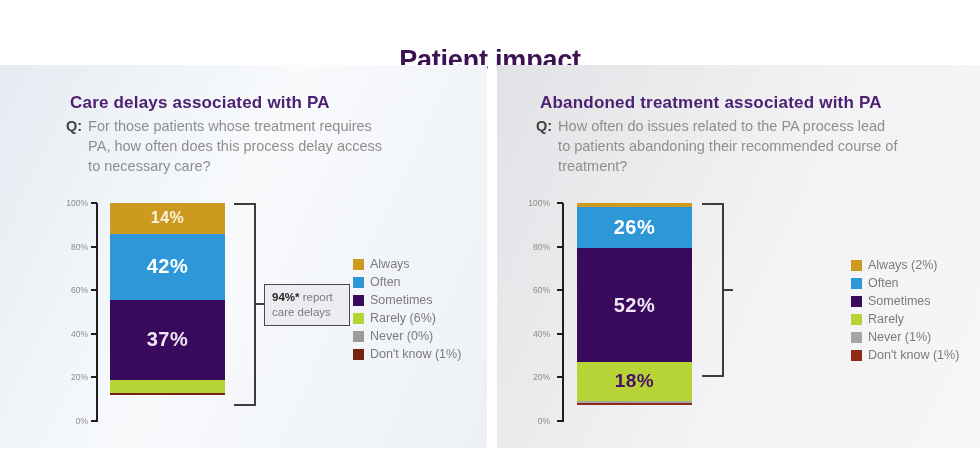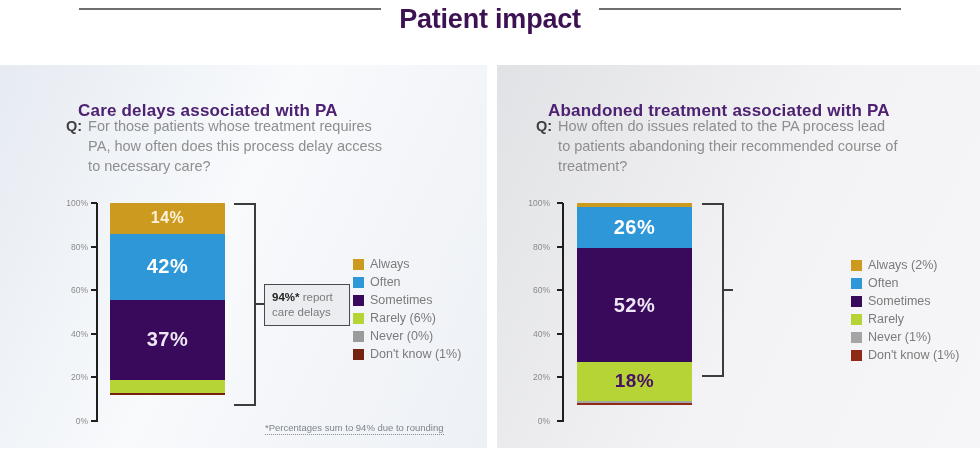--- a/index.html
+++ b/index.html
@@ -2,28 +2,28 @@
 <html><head>
 <meta charset="utf-8">
 <style>
   html,body{margin:0;padding:0;}
   body{
     width:980px;height:455px;position:relative;overflow:hidden;background:#ffffff;
     font-family:"Liberation Sans", sans-serif;
   }
   
   .header{position:absolute;top:0;left:0;width:980px;height:76px;box-sizing:border-box;
-    padding-top:4px;display:flex;align-items:flex-start;justify-content:center;gap:18px;background:#fff;}
+    padding-top:4px;display:flex;align-items:flex-end;justify-content:center;gap:18px;background:#fff;}
   .rule{width:302px;height:2px;background:#6f6f6f;margin-top:4px;}
   .main-title{margin:0;font-size:27px;font-weight:700;color:#3d1253;letter-spacing:-0.2px;}
   
   .panel{position:absolute;top:65px;height:383px;}
   .panel0{left:0;width:487px;background:linear-gradient(115deg,#e6ebf2 0%,#f8fafc 45%,#edf0f5 100%);}
   .panel1{left:497px;width:483px;background:linear-gradient(115deg,#e1e2e5 0%,#f3f3f5 55%,#f6f6f8 100%);}
-  .panel-title{position:absolute;margin:12px;font-size:17px;font-weight:700;color:#4e2173;letter-spacing:0.2px;}
+  .panel-title{position:absolute;margin:4px;font-size:17px;font-weight:700;color:#4e2173;letter-spacing:0.2px;}
   .pt0{left:66px;top:89px;}
   .pt1{left:536px;top:89px;}
   .question{position:absolute;display:flex;font-size:14.5px;line-height:1.37;color:#8e8e8e;}
   .question .qmark{font-weight:700;color:#3f3f3f;margin-right:6px;}
   .question p{margin:0;}
   .qu0{left:66px;top:117px;width:332px;}
   .qu1{left:536px;top:117px;width:362px;}
   
   .chart{position:absolute;top:195px;height:258px;}
   .chart0{left:56px;width:430px;
@@ -116,21 +116,20 @@
       </div>
       <div class="lrow">
         <div class="chip" style="background: rgb(155, 155, 155);"></div>
         <div class="llabel">Never (0%)</div>
       </div>
       <div class="lrow">
         <div class="chip" style="background: rgb(117, 34, 15);"></div>
         <div class="llabel">Don't know (1%)</div>
       </div>
     </div>
-  <div class="footnote">*Percentages sum to 94% due to rounding</div>
 <div class="tick" style="top: 225px;"></div>
     <div class="tick" style="top: 181.4px;"></div>
     <div class="tick" style="top: 137.8px;"></div>
     <div class="tick" style="top: 94.2px;"></div>
     <div class="tick" style="top: 50.6px;"></div>
     <div class="tick" style="top: 7px;"></div>
   </div>
 
 <h2 class="panel-title pt1">Abandoned treatment associated with PA</h2>
 <div class="question qu1">

